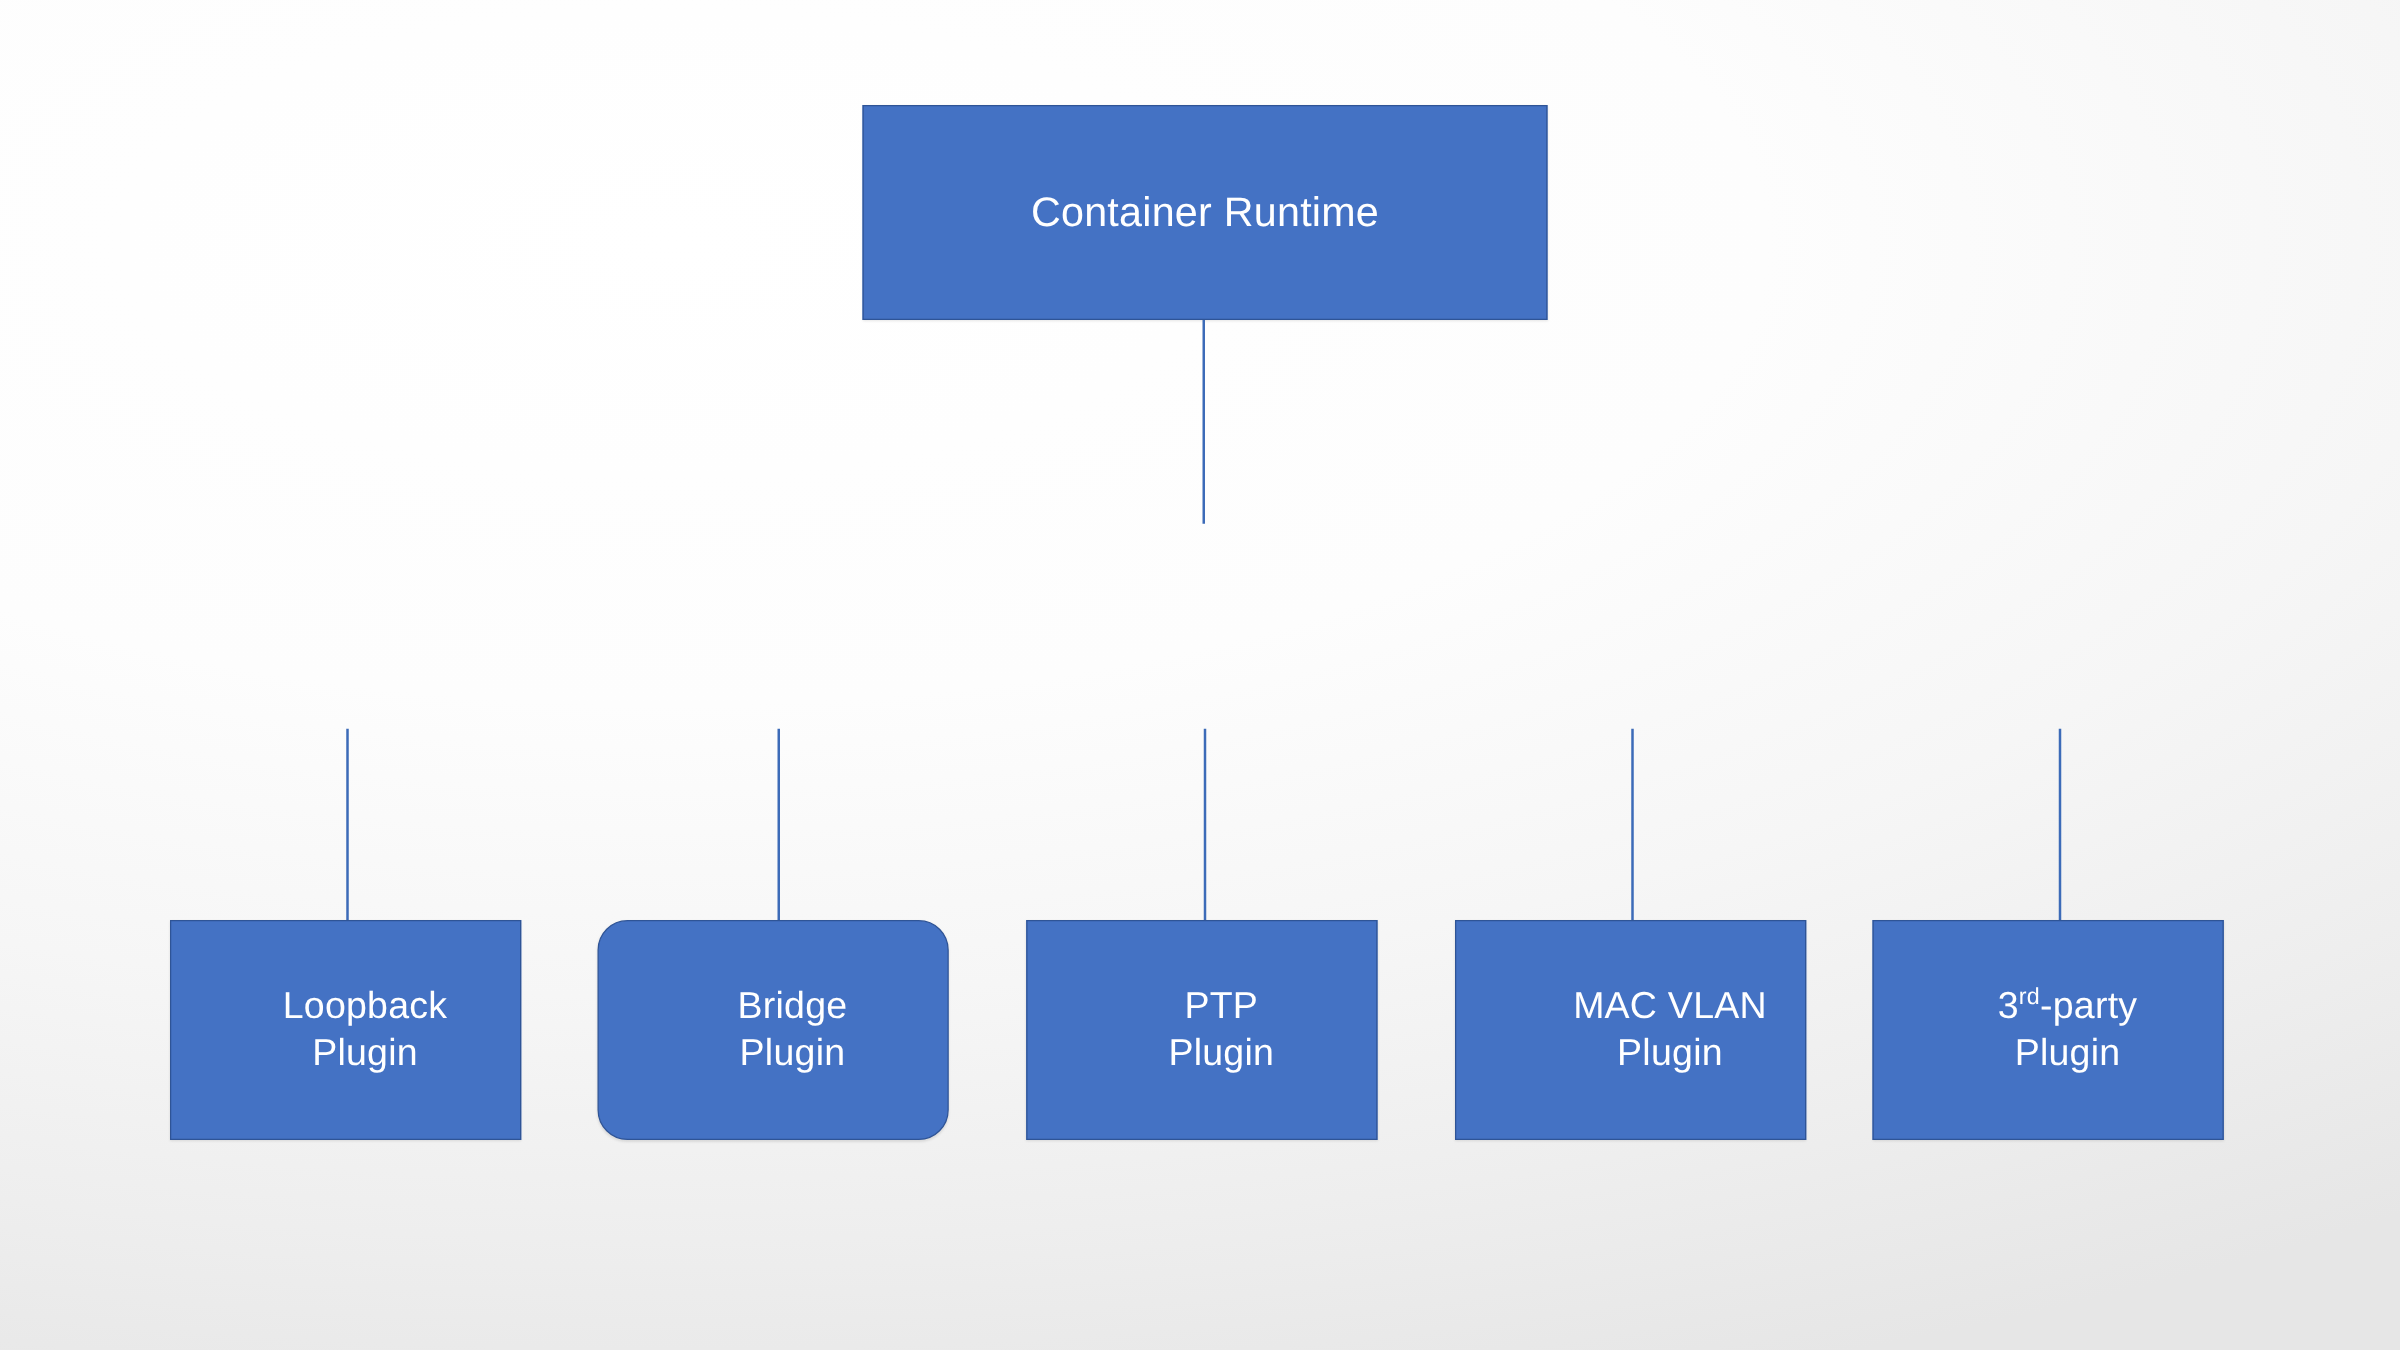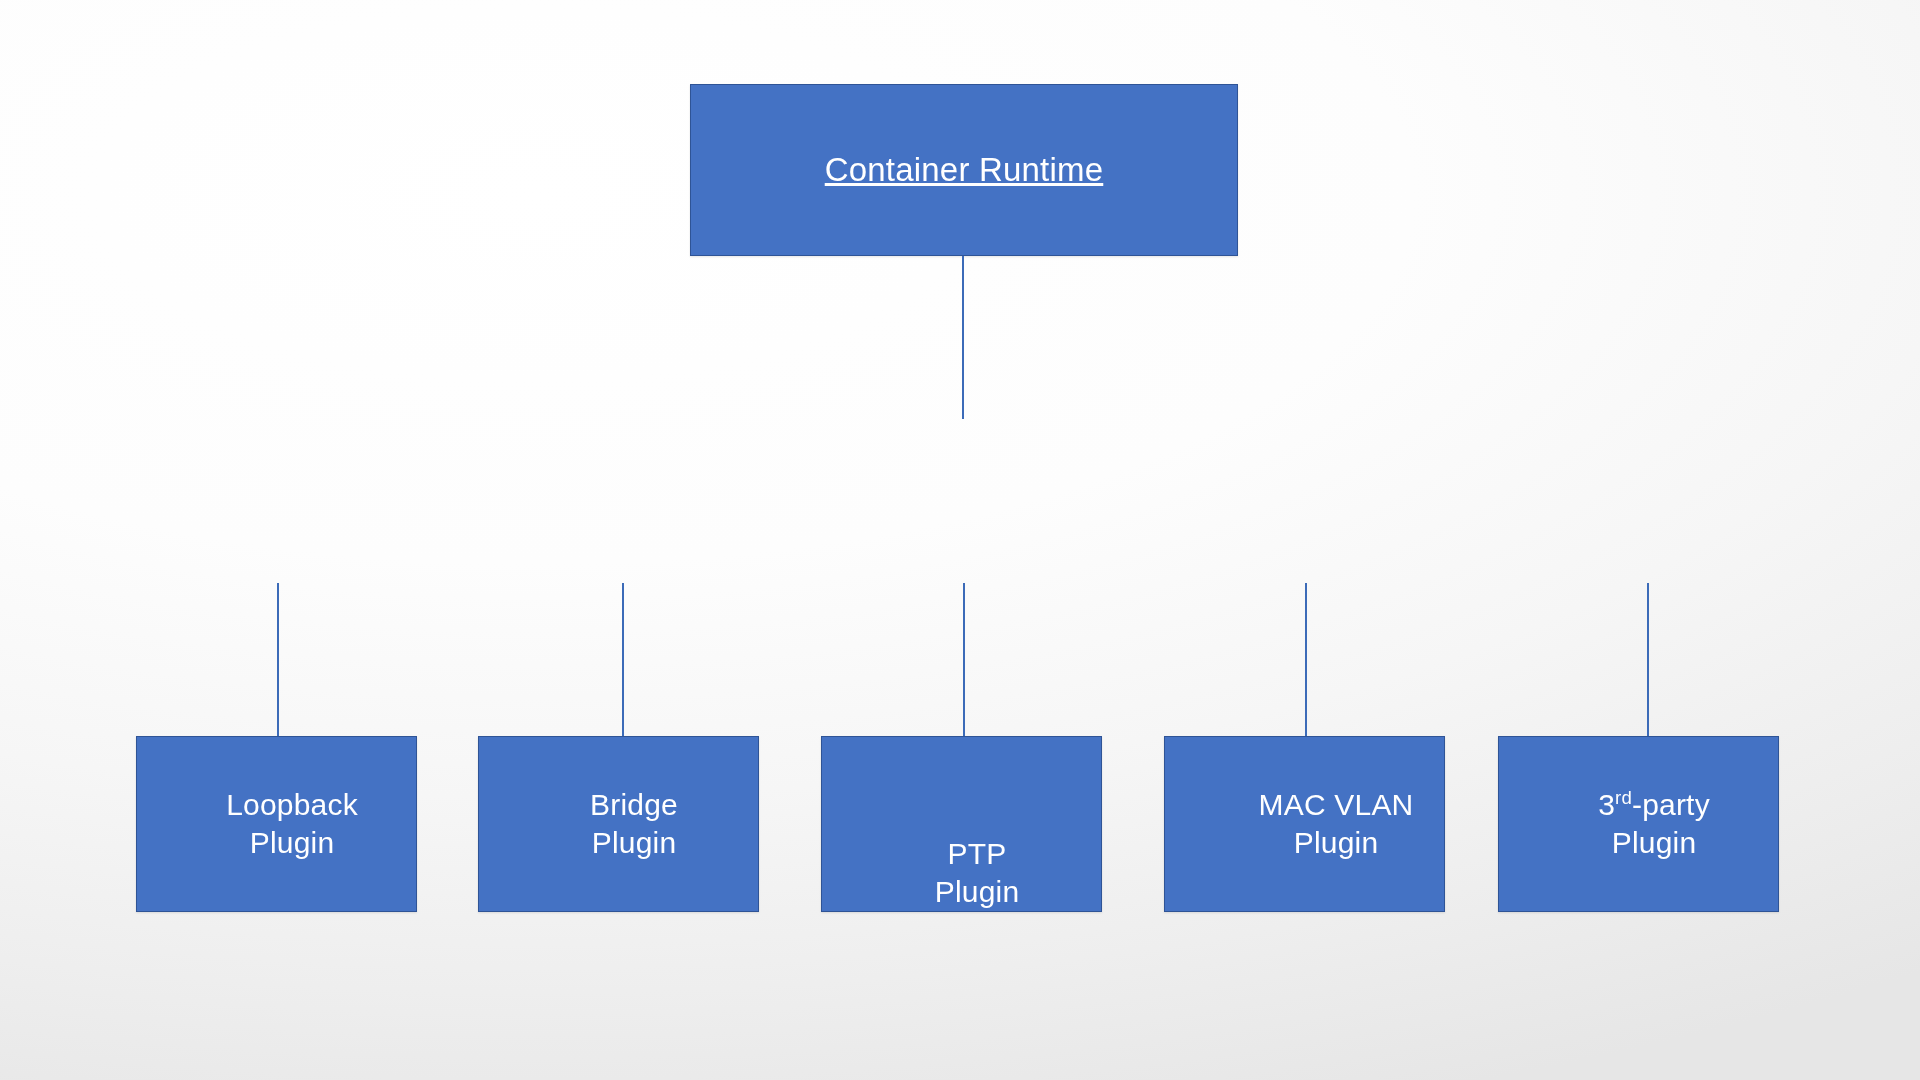--- a/index.html
+++ b/index.html
@@ -43,21 +43,20 @@
     white-space: pre-line;
     padding: 0 8px;
   }
 
   .node-runtime {
     left: 690px;
     top: 84px;
     width: 548px;
     height: 172px;
     font-size: 33px;
-    text-decoration: underline;
   }
 
   .node-cni {
     left: 140px;
     top: 418px;
     width: 1648px;
     height: 165px;
     font-size: 33px;
   }
 
@@ -113,26 +112,26 @@
   <div class="connector conn-plug" style="left:622px;"></div>
   <div class="connector conn-plug" style="left:963px;"></div>
   <div class="connector conn-plug" style="left:1305px;"></div>
   <div class="connector conn-plug" style="left:1647px;"></div>
 
   <div class="node node-plugin" style="left:136px;">
     <span class="label">Loopback
 Plugin</span>
   </div>
 
-  <div class="node node-plugin" style="left:478px;">
+  <div class="node node-plugin" style="left:478px;border-radius:24px;">
     <span class="label">Bridge
 Plugin</span>
   </div>
 
-  <div class="node node-plugin" style="left:821px;align-items:flex-end;">
+  <div class="node node-plugin" style="left:821px;">
     <span class="label">PTP
 Plugin</span>
   </div>
 
   <div class="node node-plugin" style="left:1164px;padding-left:32px;">
     <span class="label">MAC VLAN
 Plugin</span>
   </div>
 
   <div class="node node-plugin" style="left:1498px;">

